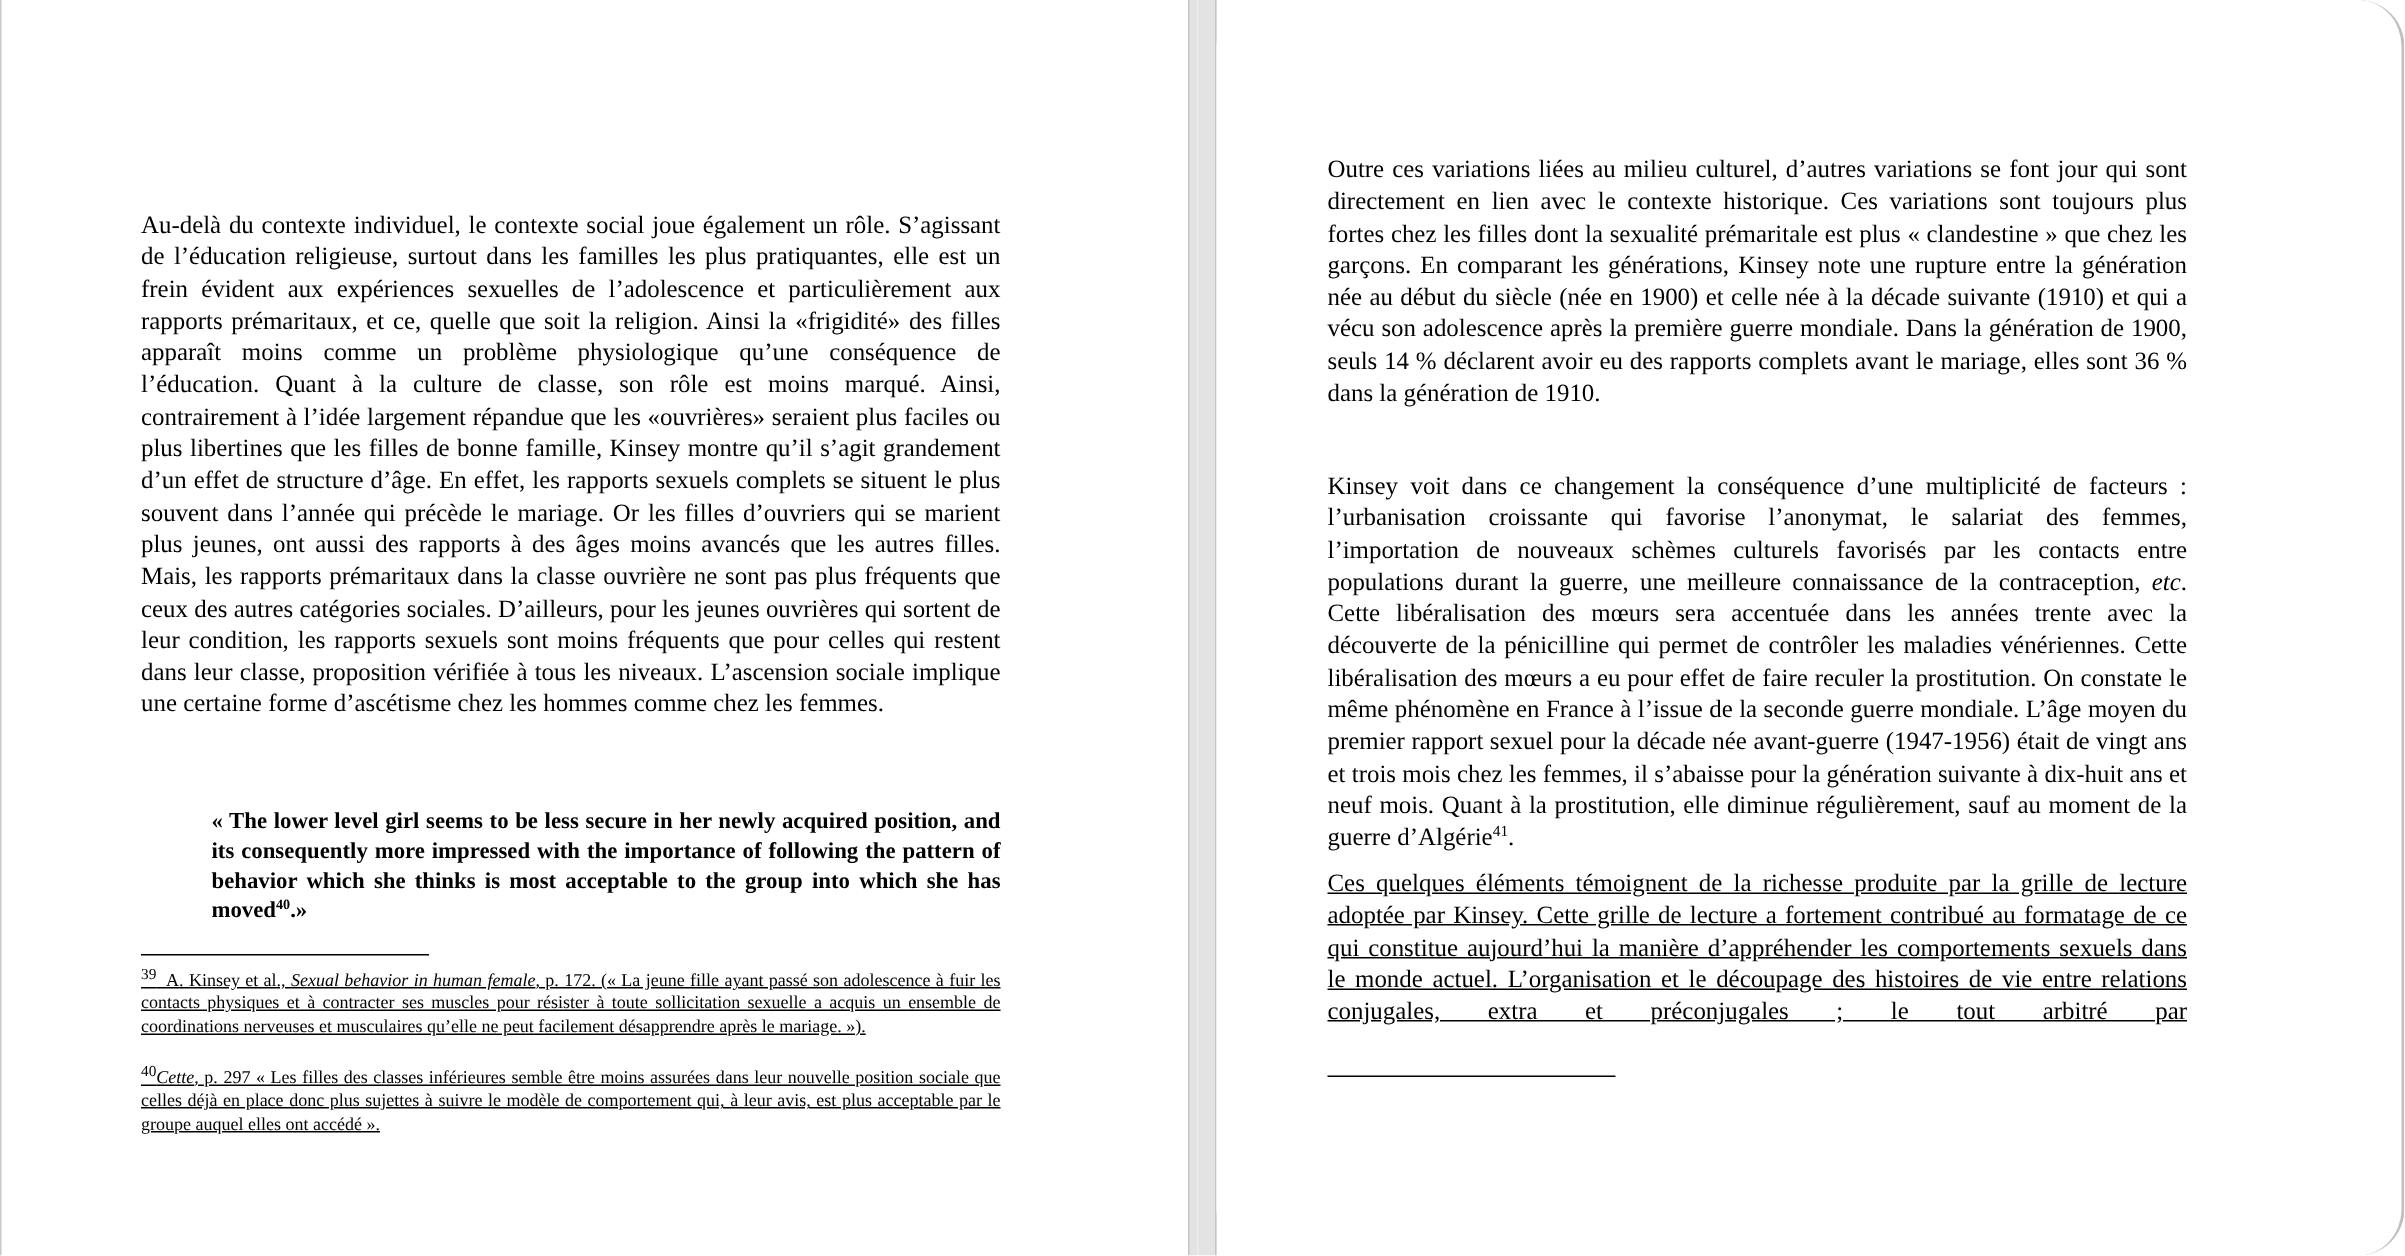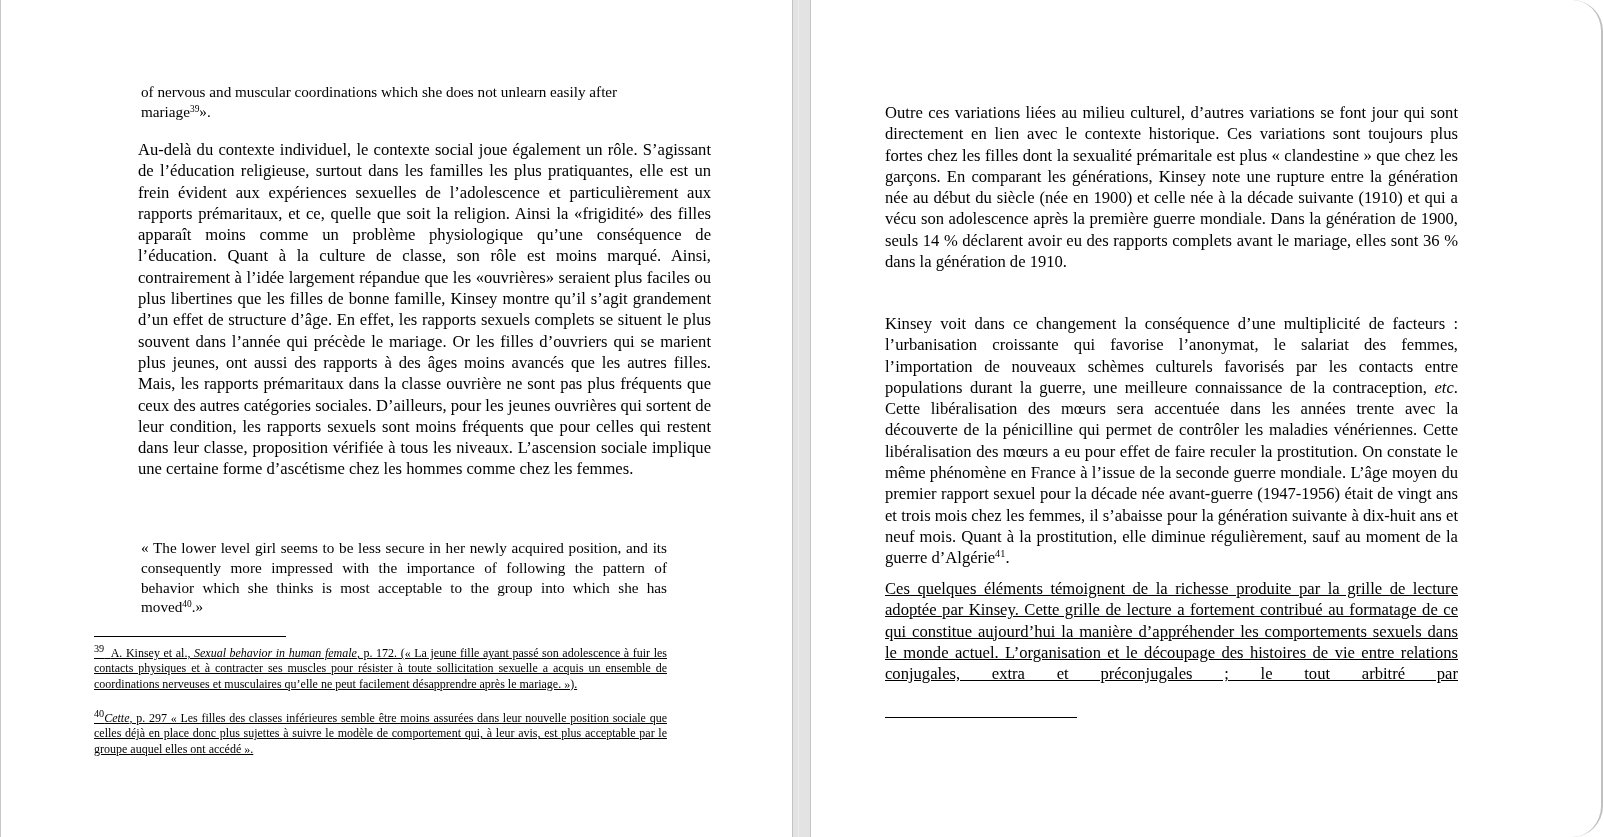--- a/index.html
+++ b/index.html
@@ -88,29 +88,26 @@
     font-size: 0.85em;
     vertical-align: 0.45em;
   }
   em { font-style: italic; }
 </style>
 </head>
 <body>
 
 <div class="page" id="page-left">
 
-  <div class="block quote" style="left:140px; width:526px; top:82px; text-align:left;">
-    <span>of nervous and muscular coordinations which she does not unlearn easily after mariage</span><sup>39</sup><span>».</span>
-  </div>
 
-  <div class="block" style="left:93px; width:573px; top:139px; text-align-last:left;margin-left:44px;">
+  <div class="block" style="left:93px; width:573px; top:139px; text-align-last:left;">
     <span>Au-delà du contexte individuel, le contexte social joue également un rôle. S’agissant de l’éducation religieuse, surtout dans les familles les plus pratiquantes, elle est un frein évident aux expériences sexuelles de l’adolescence et particulièrement aux rapports prémaritaux, et ce, quelle que soit la religion. Ainsi la «frigidité» des filles apparaît moins comme un problème physiologique qu’une conséquence de l’éducation. Quant à la culture de classe, son rôle est moins marqué. Ainsi, contrairement à l’idée largement répandue que les «ouvrières» seraient plus faciles ou plus libertines que les filles de bonne famille, Kinsey montre qu’il s’agit grandement d’un effet de structure d’âge. En effet, les rapports sexuels complets se situent le plus souvent dans l’année qui précède le mariage. Or les filles d’ouvriers qui se marient plus jeunes, ont aussi des rapports à des âges moins avancés que les autres filles. Mais, les rapports prémaritaux dans la classe ouvrière ne sont pas plus fréquents que ceux des autres catégories sociales. D’ailleurs, pour les jeunes ouvrières qui sortent de leur condition, les rapports sexuels sont moins fréquents que pour celles qui restent dans leur classe, proposition vérifiée à tous les niveaux. L’ascension sociale implique une certaine forme d’ascétisme chez les hommes comme chez les femmes.</span>
   </div>
 
-  <div class="block quote" style="left:140px; width:526px; top:538px; text-align-last:left;">
+  <div class="block quote" style="left:140px; width:526px; top:538px; text-align-last:left;font-weight:bold;">
     <span>« The lower level girl seems to be less secure in her newly acquired position, and its consequently more impressed with the importance of following the pattern of behavior which she thinks is most acceptable to the group into which she has moved</span><sup>40</sup><span>.»</span>
   </div>
 
   <div class="fn-rule" style="left:93px; top:636px;"></div>
 
   <div class="footnote" style="left:93px; width:573px; top:646px; text-align-last:left;">
     <sup>39</sup>&nbsp;
     <span>A. Kinsey et al., </span><em>Sexual behavior in human female</em><span>, p. 172. (« La jeune fille ayant passé son adolescence à fuir les contacts physiques et à contracter ses muscles pour résister à toute sollicitation sexuelle a acquis un ensemble de coordinations nerveuses et musculaires qu’elle ne peut facilement désapprendre après le mariage. »).</span>
   </div>
 

